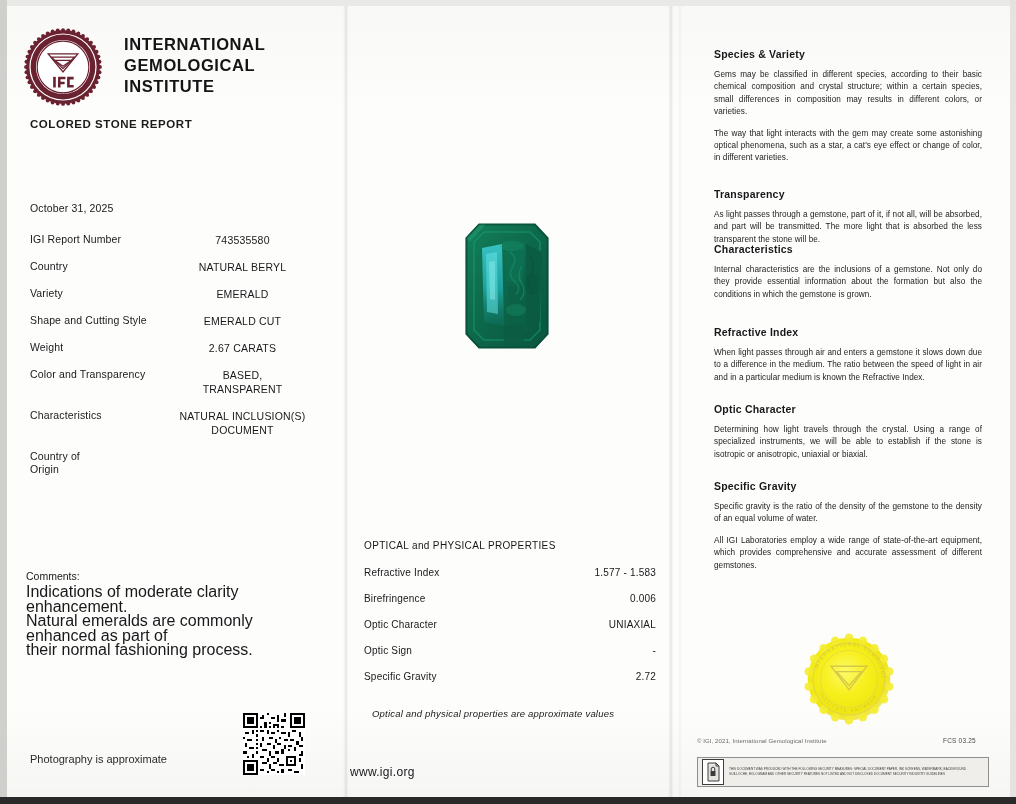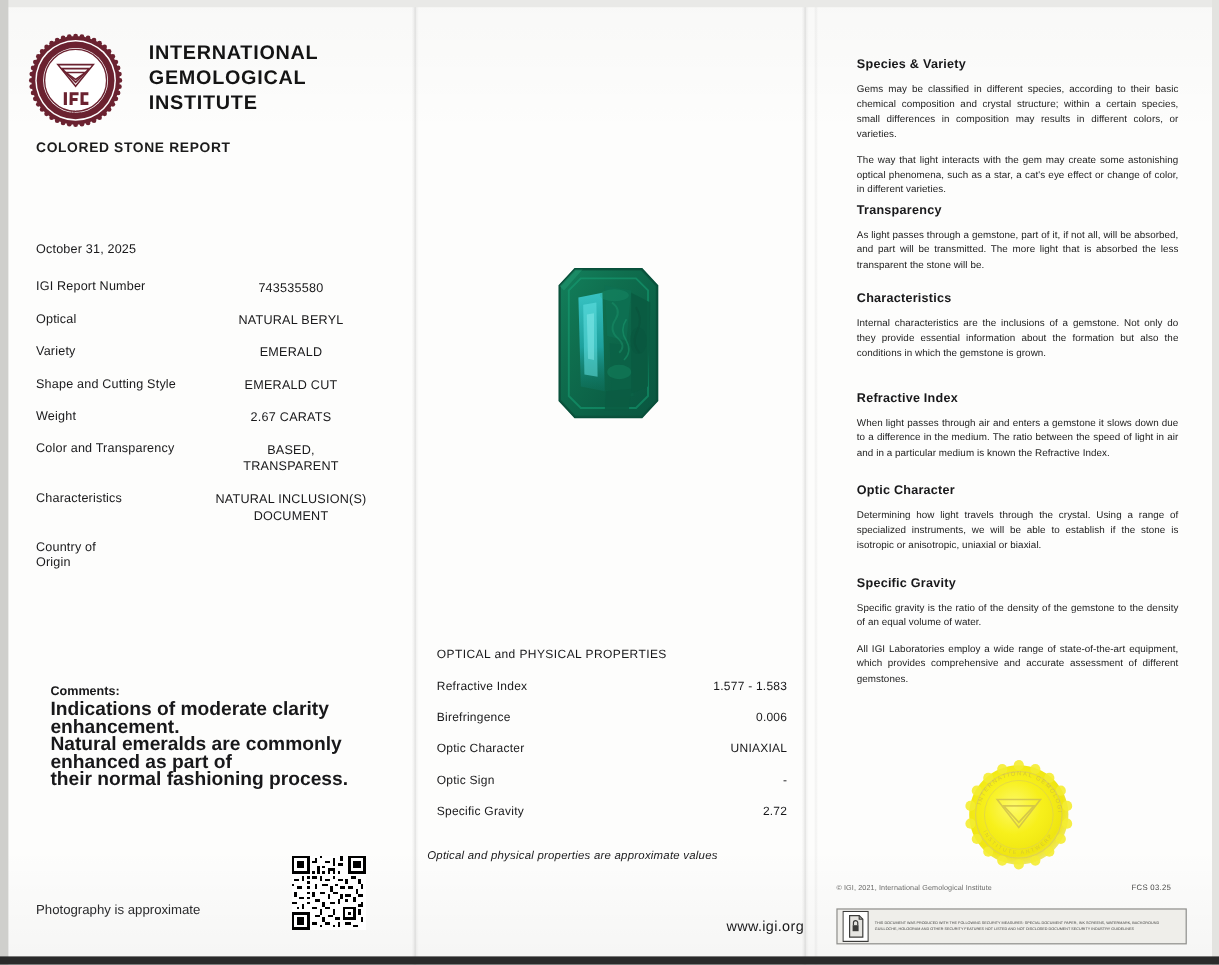--- a/index.html
+++ b/index.html
@@ -78,39 +78,39 @@
   .kv-table { position:absolute; left:22px; top:202px; width:300px; }
   .kv-row { display:flex; justify-content:space-between; align-items:flex-start; margin-bottom:13px; }
   .kv-k { font-size:10.5px; color:#19191b; letter-spacing:.15px; line-height:13px; width:125px; flex:0 0 auto;}
   .kv-v { font-size:10.5px; color:#19191b; letter-spacing:.2px; line-height:14px; text-align:center; flex:1 1 auto; white-space:pre-line;}
   .kv-row.date { margin-bottom:18px; }
   .kv-row.date .kv-k { width:auto; }
   .kv-row.origin { margin-bottom:0; }
   .kv-row.origin .kv-k { width:92px; white-space:pre-line; }
 
   
-  .comments { position:absolute; left:34px; top:570px; width:300px;font-weight:bold; }
+  .comments { position:absolute; left:18px; top:570px; width:300px; }
   .comments-h { font-size:10.5px; margin-bottom:3px; }
   .comments-b { font-size:16px; line-height:14.5px; white-space:pre-line; }
 
   
   .qr { position:absolute; left:243px; top:713px; width:62px; height:62px; }
   .photo-note { position:absolute; left:22px; top:753px; font-size:11px; color:#2a2a2c; }
 
   
   .gem-wrap { position:absolute; left:114px; top:222px; width:86px; height:128px; }
   .gem { width:100%; height:100%; display:block; }
 
   
   .opt { position:absolute; left:14px; top:540px; width:292px; }
   .opt-h { font-size:10px; letter-spacing:.35px; margin-bottom:16px; }
   .opt-row { display:flex; justify-content:space-between; margin-bottom:15px; font-size:10px; letter-spacing:.2px;}
   .opt-v { text-align:right; }
-  .opt-note { position:absolute; left:6px; top:708px; font-size:9.5px; font-style:italic; letter-spacing:.2px; }
-  .site { position:absolute; left:0; top:765px; width:320px; text-align:right; font-size:12px; letter-spacing:.3px; }
+  .opt-note { position:absolute; left:22px; top:708px; font-size:9.5px; font-style:italic; letter-spacing:.2px; }
+  .site { position:absolute; left:0; top:765px; width:320px; text-align:left; font-size:12px; letter-spacing:.3px; }
 
   
   .rc { position:absolute; left:28px; width:268px; }
   .rc-h { font-size:10.5px; font-weight:700; letter-spacing:.2px; margin:0 0 9px 0; }
   .rc-p { font-size:8.2px; line-height:12.4px; text-align:justify; margin:0 0 9px 0; letter-spacing:.05px; color:#222; }
   .rc-p:last-child { margin-bottom:0; }
 
   
   .gold-seal { position:absolute; left:796px; top:626px; width:106px; height:106px; }
 
@@ -228,21 +228,21 @@
     <div class="kv-table">
       <div class="kv-row date">
         <div class="kv-k">October 31, 2025</div>
       </div>
 
       <div class="kv-row">
         <div class="kv-k">IGI Report Number</div>
         <div class="kv-v">743535580</div>
       </div>
       <div class="kv-row">
-        <div class="kv-k">Optical</div>
+        <div class="kv-k">Country</div>
         <div class="kv-v">NATURAL BERYL</div>
       </div>
       <div class="kv-row">
         <div class="kv-k">Variety</div>
         <div class="kv-v">EMERALD</div>
       </div>
       <div class="kv-row">
         <div class="kv-k">Shape and Cutting Style</div>
         <div class="kv-v">EMERALD CUT</div>
       </div>
@@ -469,21 +469,21 @@
   </div>
 
   <div class="col col-right">
 
     <div class="rc" style="top:48px">
       <h3 class="rc-h">Species &amp; Variety</h3>
       <p class="rc-p">Gems may be classified in different species, according to their basic chemical composition and crystal structure; within a certain species, small differences in composition may results in different colors, or varieties.</p>
       <p class="rc-p">The way that light interacts with the gem may create some astonishing optical phenomena, such as a star, a cat's eye effect or change of color, in different varieties.</p>
     </div>
 
-    <div class="rc" style="top:169px">
+    <div class="rc" style="top:188px">
       <h3 class="rc-h">Transparency</h3>
       <p class="rc-p">As light passes through a gemstone, part of it, if not all, will be absorbed, and part will be transmitted. The more light that is absorbed the less transparent the stone will be.</p>
     </div>
 
     <div class="rc" style="top:243px">
       <h3 class="rc-h">Characteristics</h3>
       <p class="rc-p">Internal characteristics are the inclusions of a gemstone. Not only do they provide essential information  about the formation but also the conditions in which the gemstone is grown.</p>
     </div>
 
     <div class="rc" style="top:326px">

